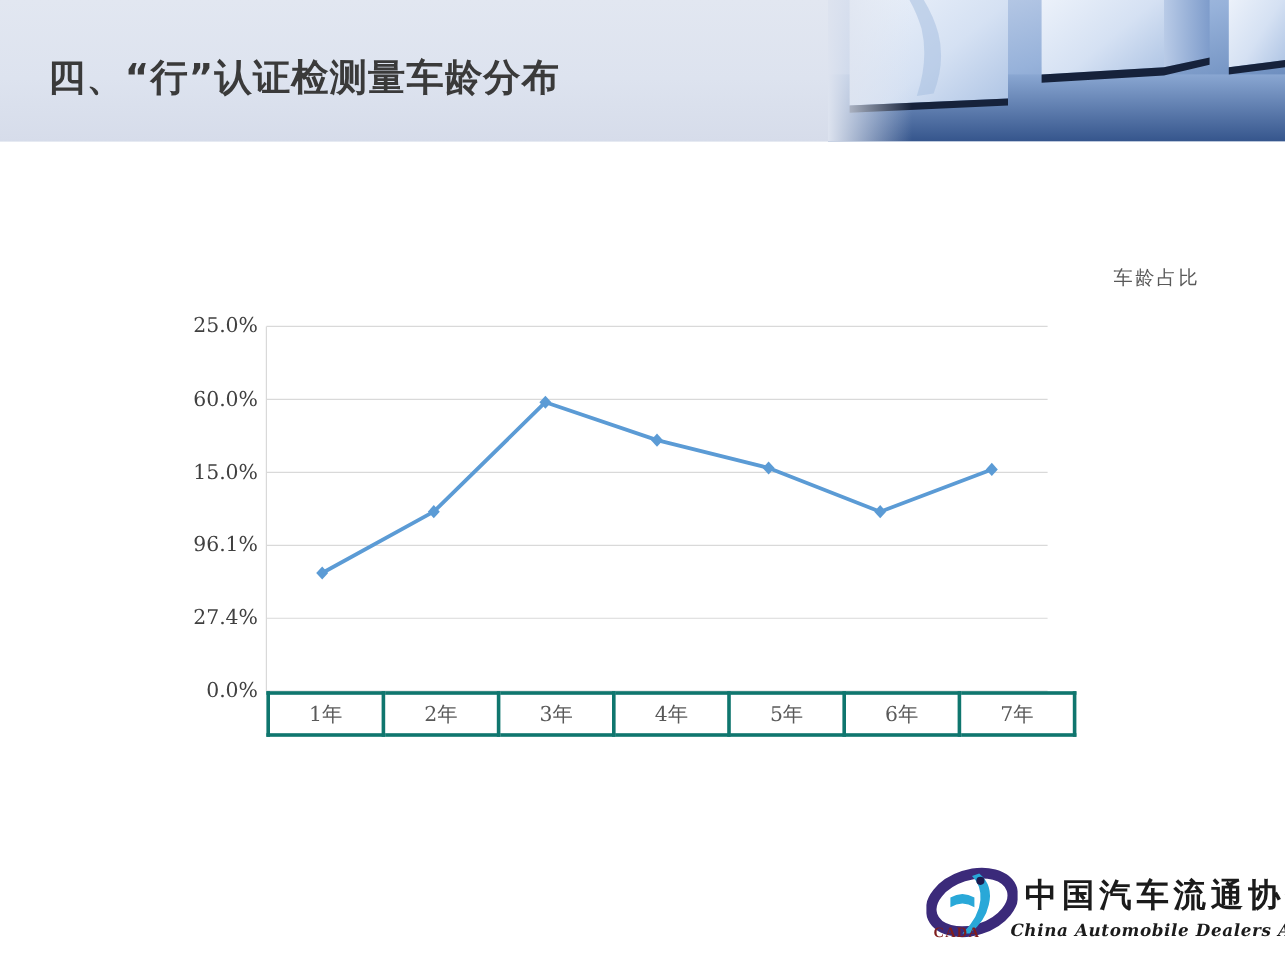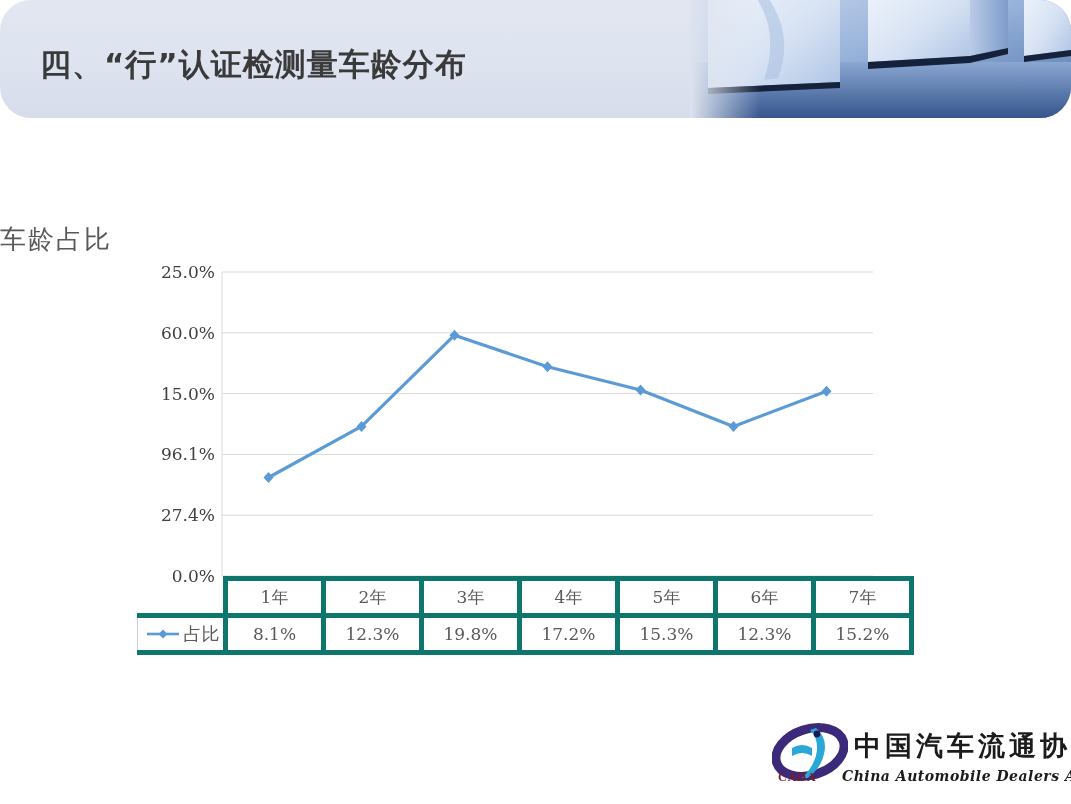--- a/index.html
+++ b/index.html
@@ -16,21 +16,20 @@
   }
 
   
   .header {
     position: absolute;
     left: 0; top: 0;
     width: 1071px;
     height: 118px;
     background: linear-gradient(180deg, #e2e7f1 0%, #dde3ef 55%, #d6dcea 100%);
     overflow: hidden;
-    border-radius: 31px;
   }
   .header-art {
     position: absolute;
     right: 0; top: 0;
     width: 381px;
     height: 118px;
     overflow: hidden;
   }
   .header-art .fade-left {
     position: absolute;
@@ -50,22 +49,22 @@
     white-space: nowrap;
     font-family: "DejaVu Sans", "Liberation Sans", sans-serif;
   }
 
   
   .chart-title {
     position: absolute;
     left: 0;
     top: 222px;
     width: 1000px;
-    text-align: left;
-    font-size: 26px;
+    text-align: right;
+    font-size: 16px;
     color: #595959;
     font-family: "DejaVu Sans", "Liberation Sans", sans-serif;
     letter-spacing: 2px;
   }
   .plot-wrap {
     position: absolute;
     left: 137px;
     top: 262px;
     width: 740px;
     height: 390px;
@@ -93,21 +92,21 @@
 
   
   .data-table {
     position: absolute;
     left: 137px;
     top: 576px;
     border-collapse: collapse;
     font-family: "DejaVu Serif", "Liberation Serif", serif;
   }
   .data-table td {
-    border: 5px solid #0f766e;
+    border: 3px solid #0f766e;
     text-align: center;
     color: #595959;
     font-size: 17px;
     padding: 0;
     height: 32px;
   }
   .data-table td.legend-cell {
     width: 85px;
     border-left: 1px solid #d0d0d0;
   }
@@ -263,38 +262,20 @@
       <tr>
     <td class="blank-cell"></td>
     <td class="col">1年</td>
     <td class="col">2年</td>
     <td class="col">3年</td>
     <td class="col">4年</td>
     <td class="col">5年</td>
     <td class="col">6年</td>
     <td class="col">7年</td>
   </tr>
-  <tr>
-    <td class="legend-cell">
-      <div class="legend-inner">
-        <svg width="34" height="12" viewBox="0 0 34 12">
-          <line x1="1" y1="6" x2="33" y2="6" stroke="#5b9bd5" stroke-width="2.6"></line>
-          <polygon points="17,1.5 21.5,6 17,10.5 12.5,6" fill="#5b9bd5"></polygon>
-        </svg>
-        <span class="legend-label">占比</span>
-      </div>
-    </td>
-    <td class="col">8.1%</td>
-    <td class="col">12.3%</td>
-    <td class="col">19.8%</td>
-    <td class="col">17.2%</td>
-    <td class="col">15.3%</td>
-    <td class="col">12.3%</td>
-    <td class="col">15.2%</td>
-  </tr>
 </tbody>
   </table>
 
 <div class="logo">
   <svg width="76" height="70" viewBox="0 0 76 70">
     <ellipse cx="38" cy="30" rx="35" ry="23" transform="rotate(-18 38 30)" fill="none" stroke="#3b2a7a" stroke-width="9"></ellipse>
     <path d="M44 6 Q56 16 52 32 Q49 46 36 56 L30 56 Q44 42 45 28 Q46 16 38 8 Z" fill="#29a8d8"></path>
     <path d="M20 26 Q30 20 40 26 L40 34 Q30 28 20 34 Z" fill="#29a8d8"></path>
     <circle cx="45" cy="12" r="3.4" fill="#1b1b4f"></circle>
   </svg>

